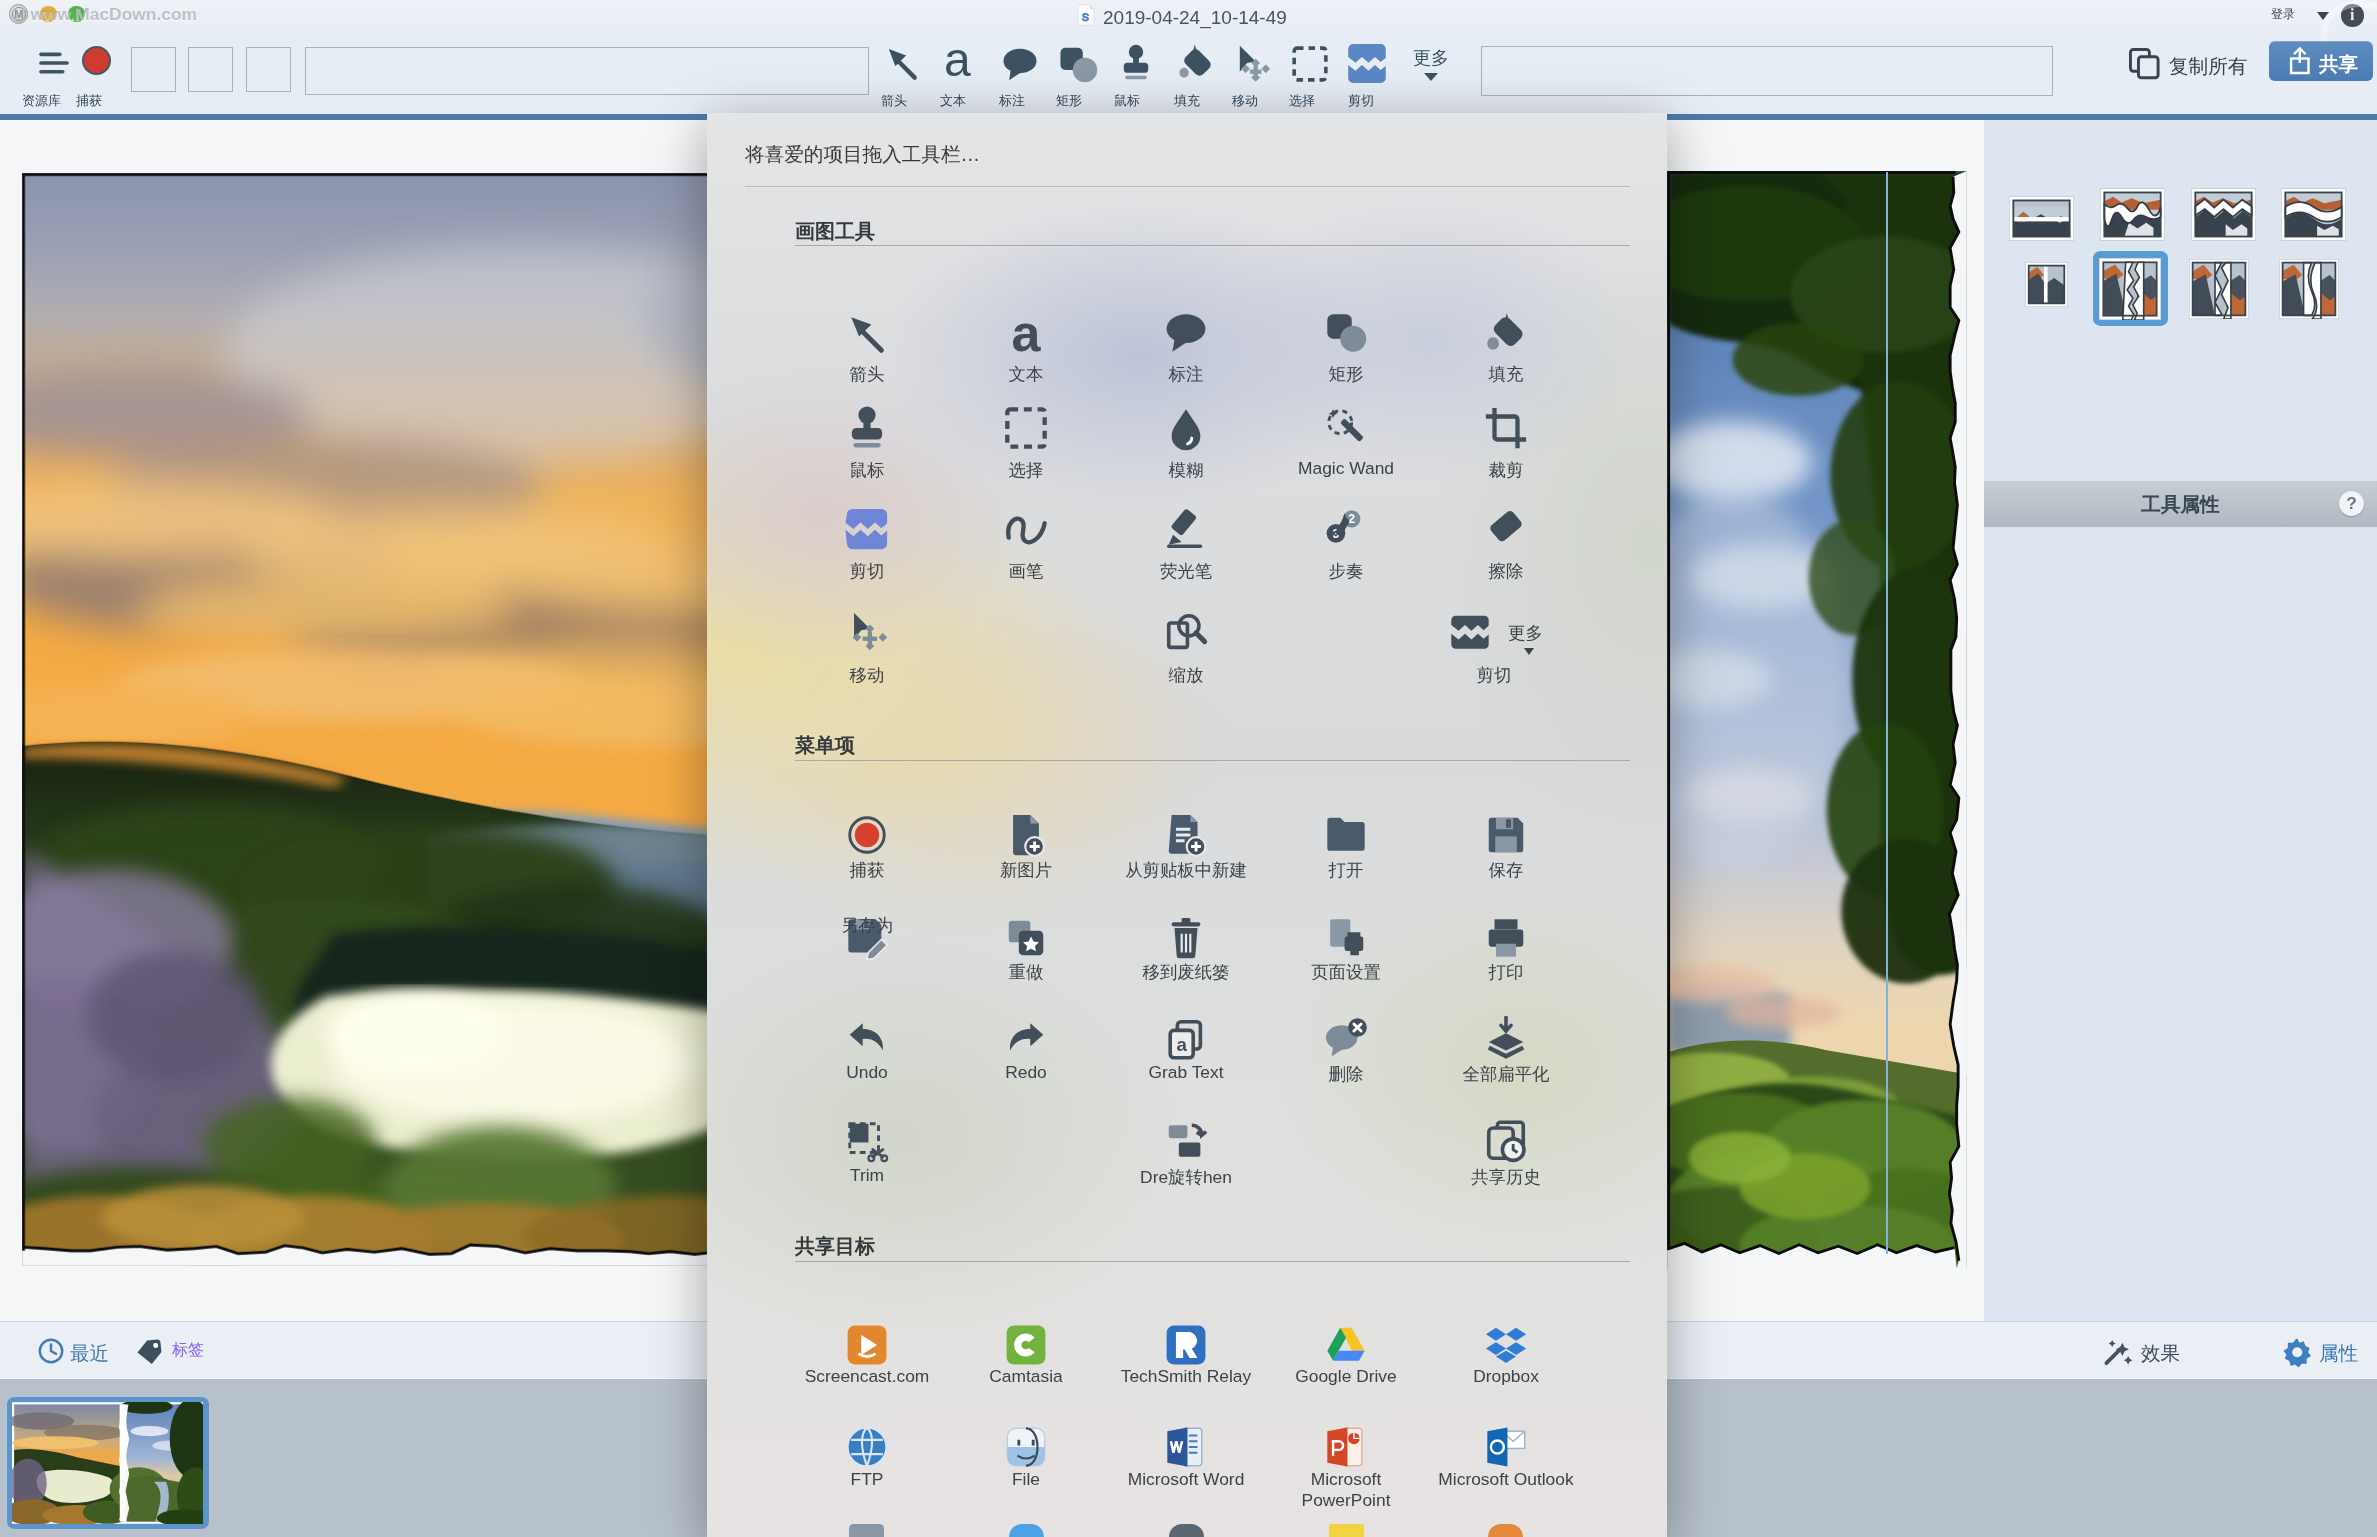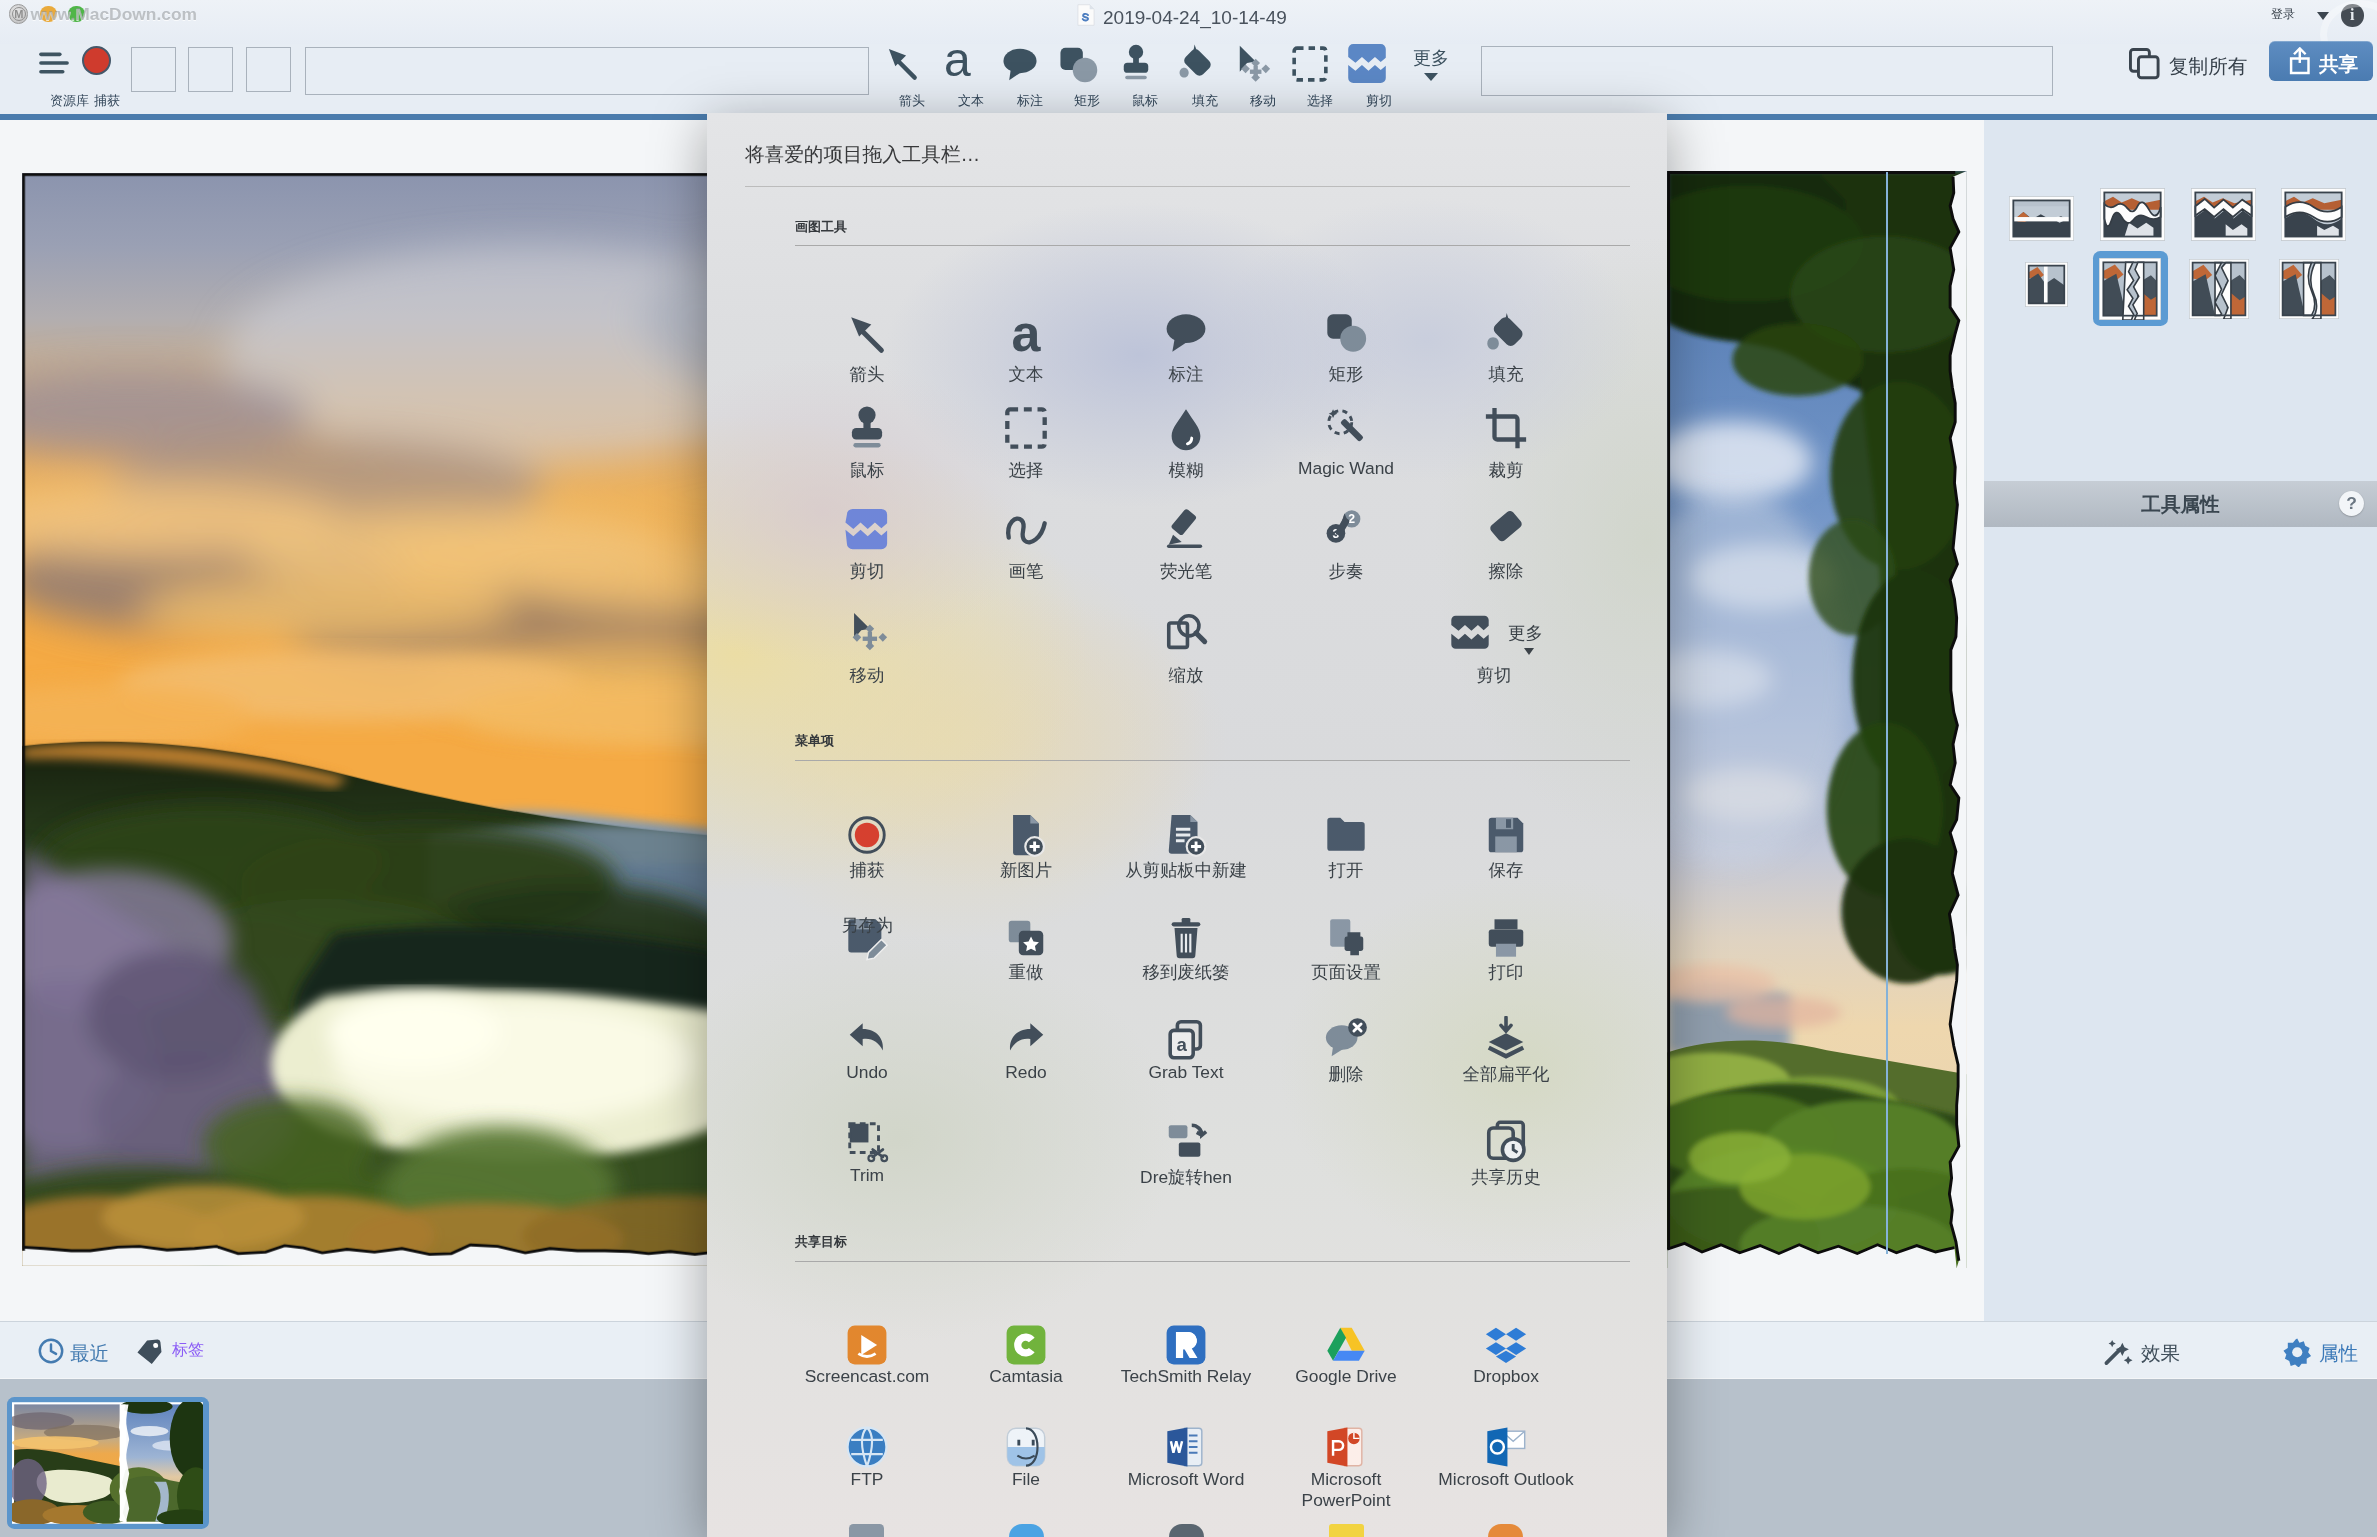--- a/index.html
+++ b/index.html
@@ -7,25 +7,25 @@
 .abs{position:absolute}
 
 #titlebar{left:0;top:0;width:2377px;height:44px;background:linear-gradient(#eef2f7,#e6ecf4)}
 #toolbar{left:0;top:44px;width:2377px;height:70px;background:#e7edf4}
 #blueline{left:0;top:114px;width:2377px;height:5.8px;background:#4b7cad}
 #canvas{left:0;top:120px;width:2377px;height:1202px;background:#f4f6f8}
 #sidebar{left:1984px;top:120px;width:393px;height:1202px;background:#dde6f0}
 #bottombar{left:0;top:1321px;width:2377px;height:57px;background:#e9eff5;border-top:0.7px solid #ccd4dc}
 #strip{left:0;top:1379px;width:2377px;height:159px;background:#b7c1cb}
 .hdrbar{left:0;width:393px;height:46px;background:linear-gradient(#c6cdd5,#b0b8c1);color:#3a4650;font-weight:bold;font-size:19.6px;text-align:center;line-height:46px}
-.tlabel{position:absolute;font-size:13px;color:#33475a;text-align:right}
+.tlabel{position:absolute;font-size:13px;color:#33475a;text-align:left}
 .toolico{position:absolute}
 .sq{position:absolute;top:2.9px;width:45px;height:45px;border:1.5px solid #a9b2bc}
 .panellabel{position:absolute;transform:translateX(-50%);font-size:17.4px;color:#3b4248;text-align:center;white-space:nowrap}
-.sechdr{position:absolute;font-size:13px;font-weight:bold;color:#35393d}
+.sechdr{position:absolute;font-size:20px;font-weight:bold;color:#35393d}
 .secline{position:absolute;height:0.7px;background:#a9a9a9}
 #panel{left:707px;top:113px;width:960px;height:1424px;box-shadow:0 11px 51px rgba(0,0,0,.35);
 background:
  radial-gradient(363px 218px at 45% 17%, rgba(186,193,216,.9), rgba(186,193,216,0) 70%),
  radial-gradient(305px 203px at 75% 16%, rgba(196,202,220,.8), rgba(196,202,220,0) 70%),
  radial-gradient(305px 218px at 12% 28%, rgba(214,199,205,.7), rgba(214,199,205,0) 70%),
  radial-gradient(508px 341px at 3% 38%, rgba(236,221,162,.95), rgba(236,221,162,0) 70%),
  radial-gradient(377px 290px at 25% 44%, rgba(231,219,180,.75), rgba(231,219,180,0) 70%),
  radial-gradient(334px 218px at 30% 44%, rgba(226,213,188,.7), rgba(226,213,188,0) 70%),
  radial-gradient(305px 435px at 98% 30%, rgba(205,211,196,.7), rgba(205,211,196,0) 70%),

